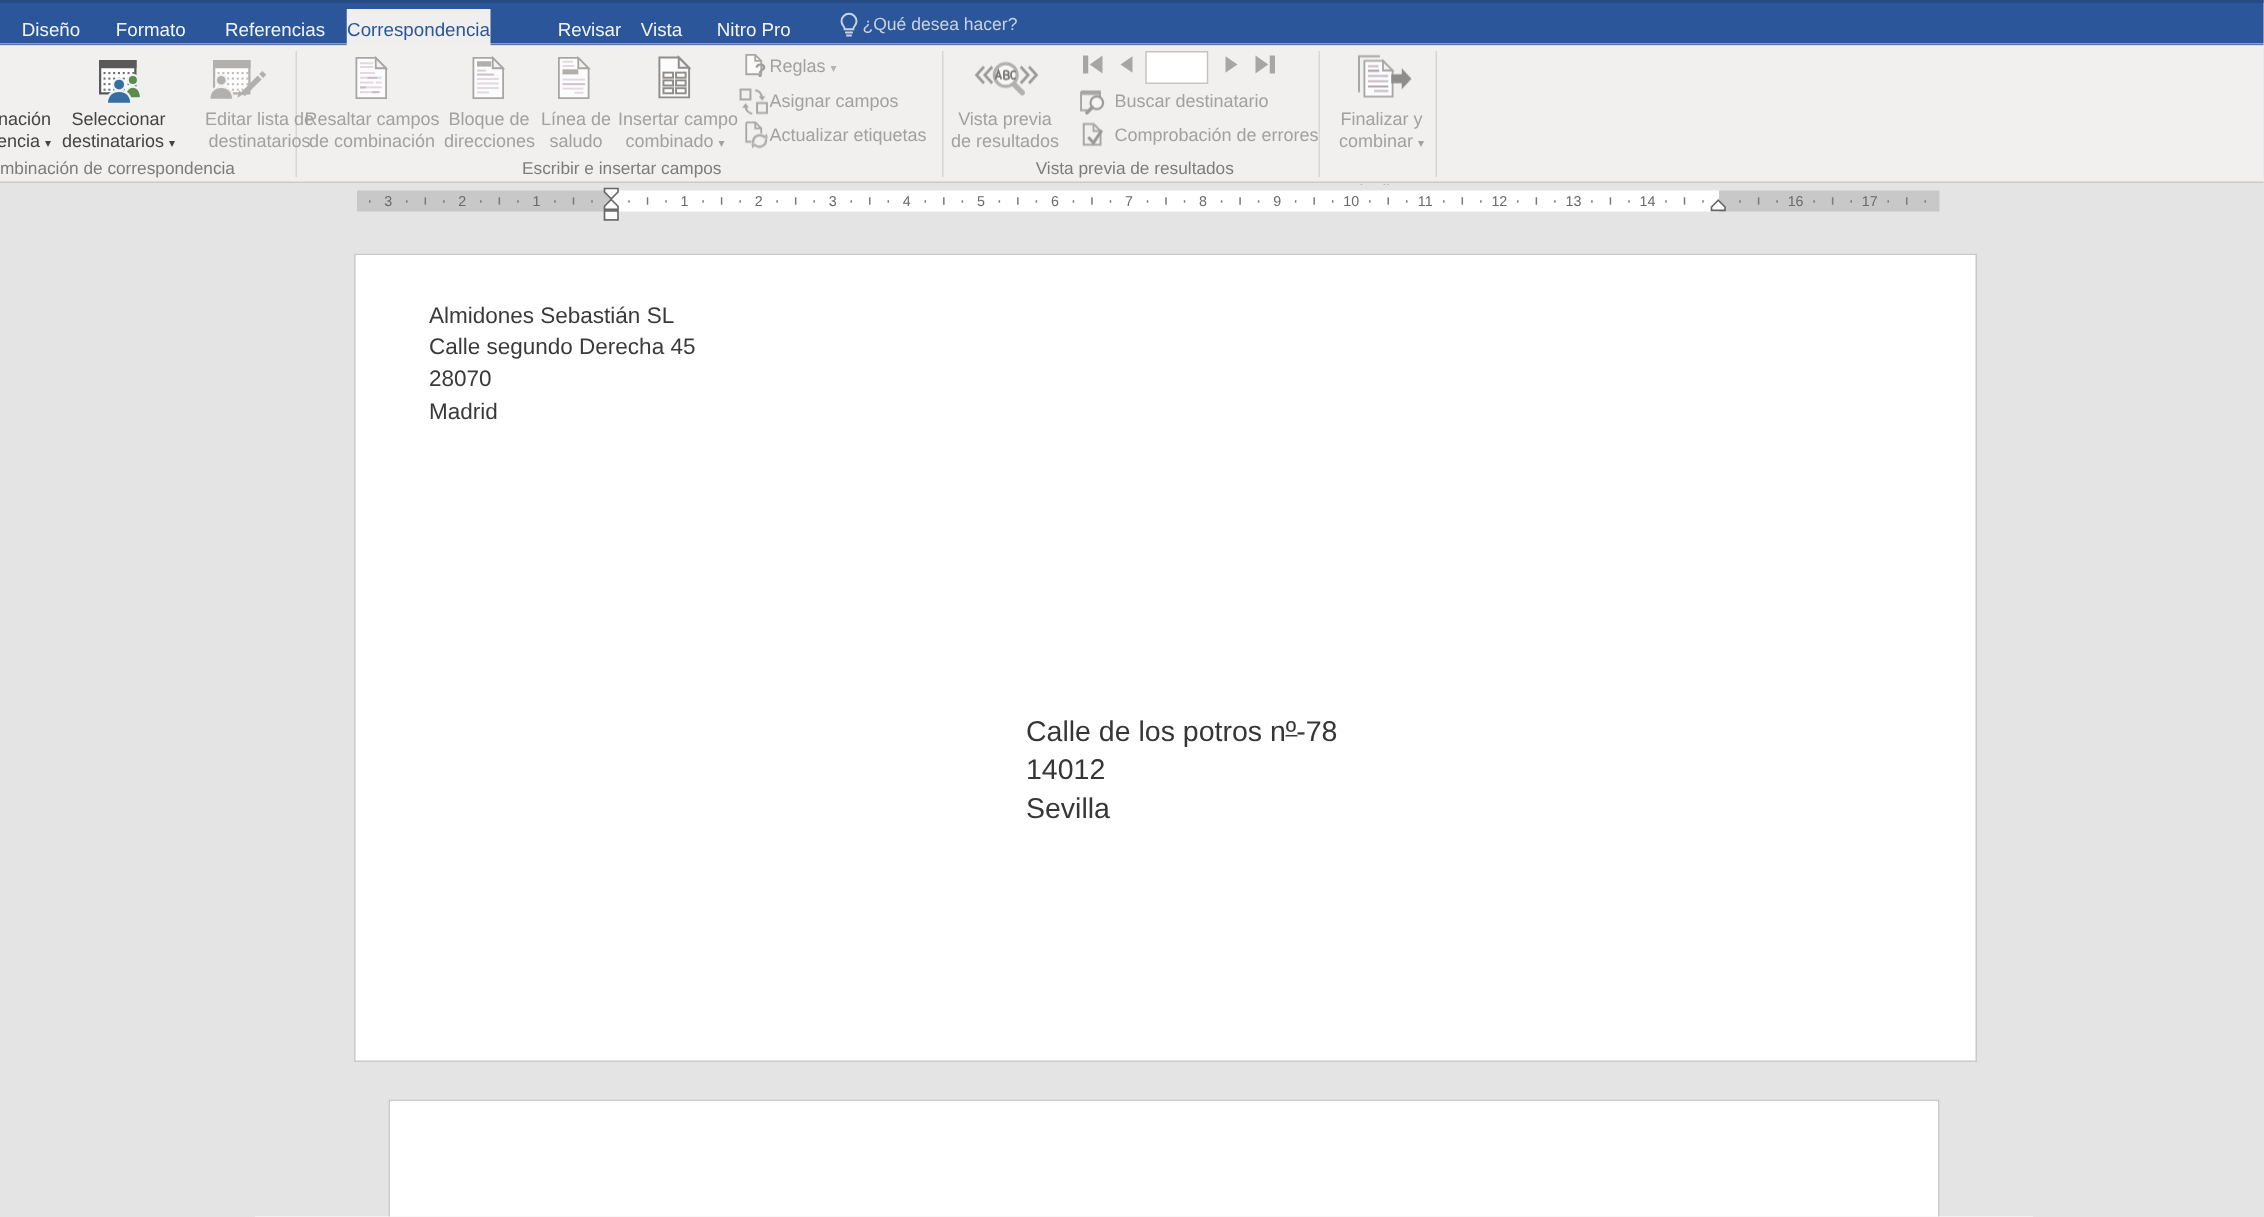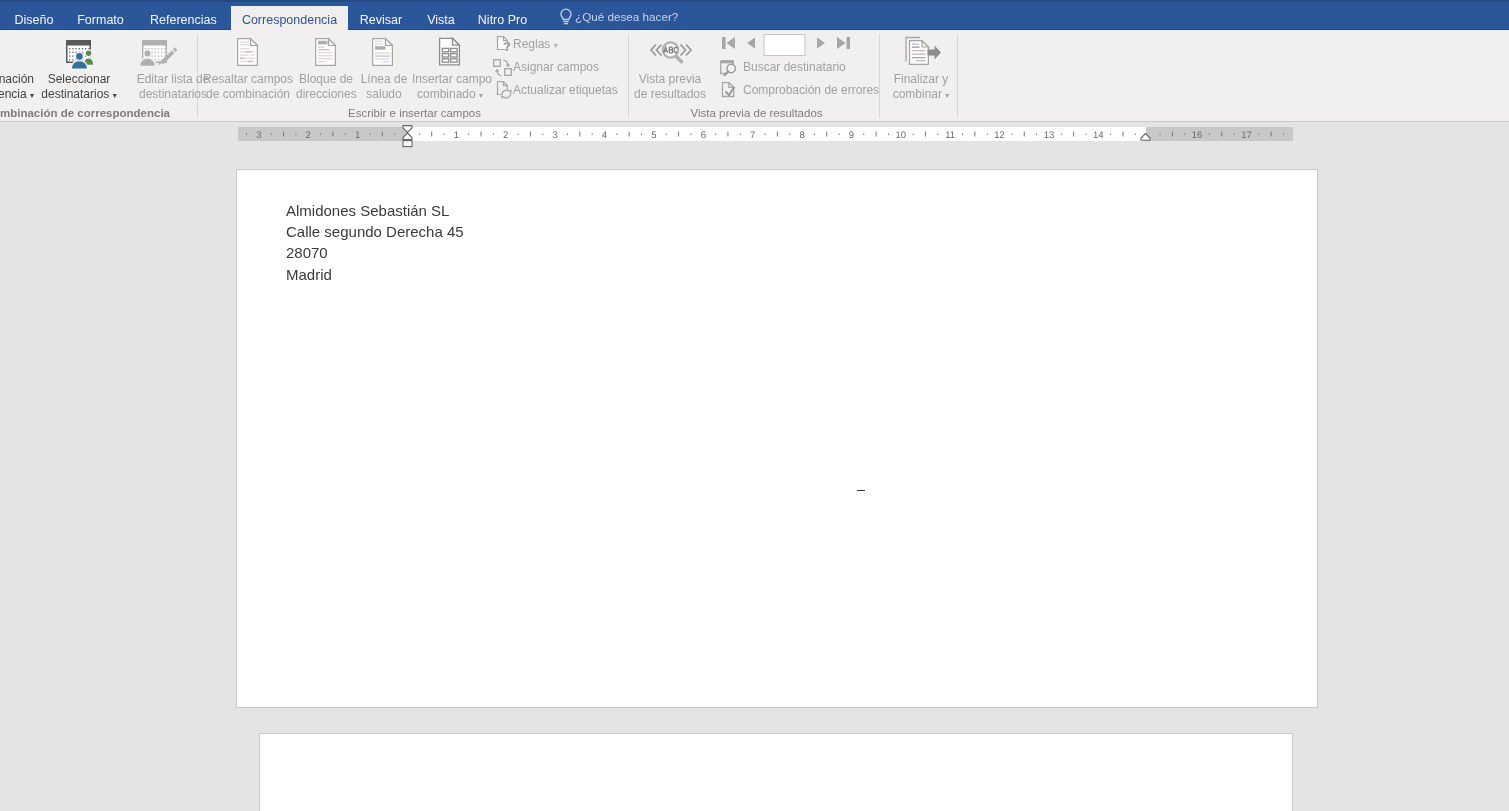--- a/index.html
+++ b/index.html
@@ -24,22 +24,22 @@
 #ruler { position:absolute; }
 .addr1 { position:absolute; font-size:15px; color:#3a3a3a; line-height:21.2px; }
 .addr2 { position:absolute; font-size:19px; color:#363636; line-height:25.4px; }
 </style>
 </head>
 <body>
 <div id="tabbar">
   <div class="tab" style="left:12px; width:44px;">Diseño</div>
   <div class="tab" style="left:73px; width:55px;">Formato</div>
   <div class="tab" style="left:150px; width:65px;">Referencias</div>
-  <div class="tab active" style="left:231px; width:117px;">Correspondencia</div>
-  <div class="tab" style="left:358px; width:46px;text-align:center;">Revisar</div>
+  <div class="tab active" style="left:231px; width:96px;">Correspondencia</div>
+  <div class="tab" style="left:370px; width:46px;text-align:center;">Revisar</div>
   <div class="tab" style="left:424px; width:34px;">Vista</div>
   <div class="tab" style="left:475px; width:55px;">Nitro Pro</div>
   <div id="tellme" style="left:575px;">¿Qué desea hacer?</div>
   <svg id="bulb" style="position:absolute; left:558px; top:6px;" width="16" height="18" viewBox="0 0 16 18">
     <g fill="none" stroke="#c9d3e4" stroke-width="1.3">
       <path d="M4.2 9.3 Q3 7.9 3 6.2 A5 5 0 0 1 13 6.2 Q13 7.9 11.8 9.3 Q10.9 10.3 10.9 11.5 L5.1 11.5 Q5.1 10.3 4.2 9.3 Z"></path>
       <path d="M5.4 13.6 L10.6 13.6 M6.1 15.6 L9.9 15.6"></path>
     </g>
   </svg>
 </div>
@@ -48,21 +48,21 @@
 <div id="ribbon">
   <div class="vsep" style="left:197px;"></div>
   <div class="vsep" style="left:628px;"></div>
   <div class="vsep" style="left:879px;"></div>
   <div class="vsep" style="left:957px;"></div>
 
   <div class="btxt en" style="left:-70px; top:41px; width:104px; text-align:right;">nación<br>encia <span style="font-size:8px;">▾</span></div>
 
   <div class="btxt en" style="left:40px; top:41px; width:78px;">Seleccionar<br>destinatarios <span style="font-size:8px;">▾</span></div>
   <div class="btxt" style="left:134px; top:41px; width:78px;">Editar lista de<br>destinatarios</div>
-  <div class="glabel" style="left:0px; width:200px; text-align:left;font-weight:bold;">mbinación de correspondencia</div>
+  <div class="glabel" style="left:0px; width:200px; text-align:left;">mbinación de correspondencia</div>
 
   <div class="btxt" style="left:202px; top:41px; width:92px;">Resaltar campos<br>de combinación</div>
   <div class="btxt" style="left:296px; top:41px; width:60px;">Bloque de<br>direcciones</div>
   <div class="btxt" style="left:358px; top:41px; width:52px;">Línea de<br>saludo</div>
   <div class="btxt" style="left:412px; top:41px; width:76px;">Insertar campo<br>combinado <span style="font-size:8px;">▾</span></div>
   <div class="srow" style="left:513px; top:6px;">Reglas <span style="font-size:8px;color:#b5b3b1;">▾</span></div>
   <div class="srow" style="left:513px; top:29px;">Asignar campos</div>
   <div class="srow" style="left:513px; top:52px;">Actualizar etiquetas</div>
   <div class="glabel" style="left:199px; width:431px;">Escribir e insertar campos</div>
 
@@ -408,13 +408,14 @@
       <rect x="165" y="15.6" width="9" height="6"></rect>
     </g>
 
     <path d="M907.5 8.5 L912 13 L912 15.2 L903 15.2 L903 13 Z" fill="#fdfdfd" stroke="#666666" stroke-width="1.1"></path>
   </svg>
 
   <div class="page" style="left:236px; top:46px; width:1082px; height:539px;"></div>
   <div class="page" style="left:259px; top:610px; width:1034px; height:78px; border-bottom:none;"></div>
   <div class="addr1" style="left:286px; top:77px;">Almidones Sebastián SL<br>Calle segundo Derecha 45<br>28070<br>Madrid</div>
   <div style="position:absolute; left:856.5px; top:366.6px; width:8.5px; height:1.5px; background:#3a3a3a;"></div>
+  <div class="addr2" style="left:684px; top:353px;">Calle de los potros nº-78<br>14012<br>Sevilla</div>
 </div>
 
 </body></html>

